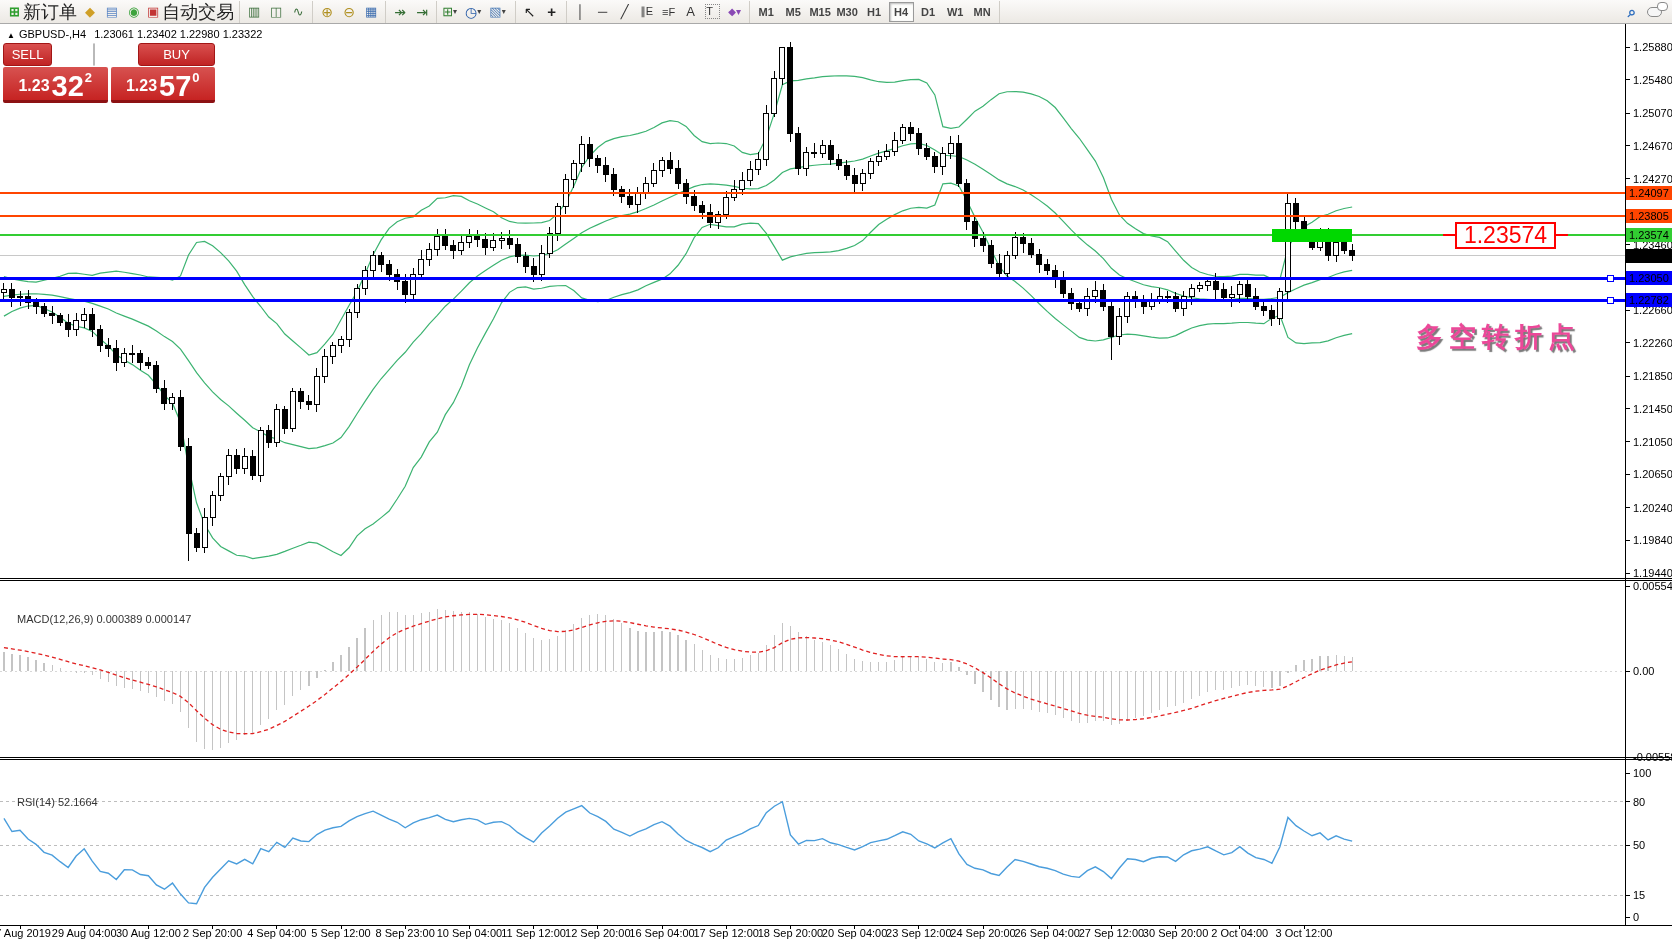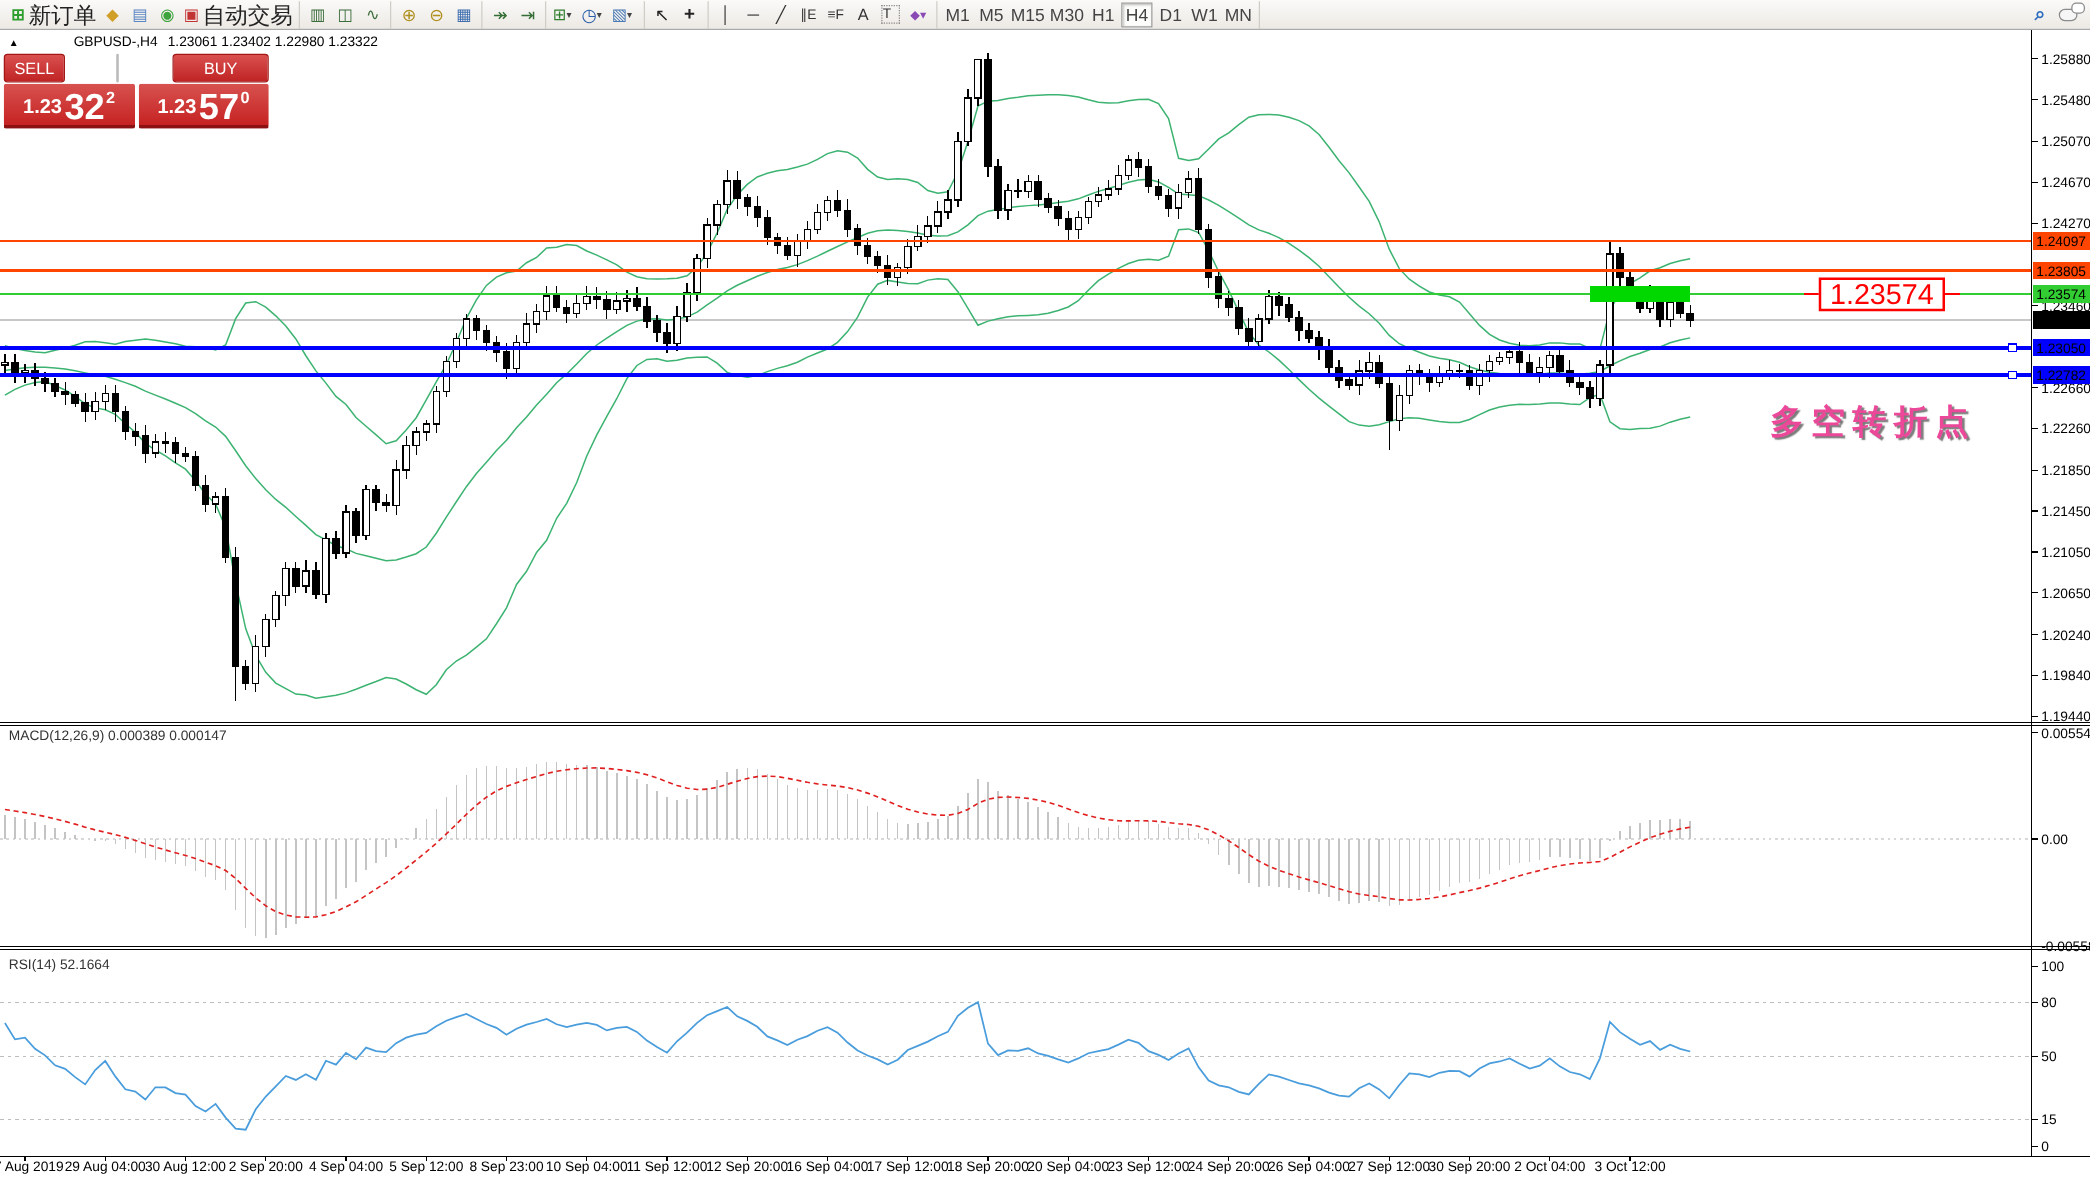--- a/index.html
+++ b/index.html
@@ -28,34 +28,34 @@
   [data-name="templates-icon"]{ color:#4a7ab5; }
   [data-name="cursor-icon"]{ color:#222; font-size:14px; }
   [data-name="crosshair-icon"]{ color:#222; font-size:15px; font-weight:bold; }
   [data-name="vertical-line-icon"],[data-name="horizontal-line-icon"],[data-name="trendline-icon"]{ color:#333; }
   [data-name="equidistant-channel-icon"],[data-name="fibonacci-icon"]{ color:#333; font-size:11px; }
   [data-name="text-icon"]{ color:#333; font-size:13px; }
   [data-name="text-label-icon"]{ color:#333; font-size:11px; border:1px dotted #888; height:15px; min-width:15px; }
   [data-name="arrows-icon"]{ color:#8a4ab5; font-size:10px; }
   [data-name="search-icon"]{ color:#2f6fbf; font-size:15px; font-weight:bold; }
   .tf { display:inline-flex; align-items:center; justify-content:center; min-width:25px; height:20px;
-    margin:0 1px; font-size:14px; font-weight:normal; color:#444; border:1px solid transparent; }
+    margin:0 1px; font-size:11px; font-weight:bold; color:#444; border:1px solid transparent; }
   .tf.on { background:#fdfdfb; border:1px solid #9a9a9a; box-shadow:inset 1px 1px 2px #bbb; }
   .tright { margin-left:auto; display:flex; align-items:center; border-right:none; }
   .chat-bubble { position:relative; width:15px; height:10px; border:1px solid #8a8a8a; border-radius:5px; background:#f6f6f6; }
   .chat-bubble::after { content:""; position:absolute; left:9px; top:-6px; width:9px; height:7px;
     border:1px solid #8a8a8a; border-radius:4px; background:#fff; }
   
   .chart-area { position:absolute; left:0; top:24px; width:1672px; height:918px; background:#fff; }
   svg#csvg { position:absolute; left:0; top:0; }
   svg text { font-family:"Liberation Sans", sans-serif; font-size:11px; fill:#000; }
   .chart-header { position:absolute; left:7px; top:4px; font-size:11px; color:#000; z-index:3; }
   .chart-header .tri { font-size:8px; margin-right:4px; }
-  .chart-header b { font-weight:normal; margin-right:8px;margin-left:40px; }
-  .ind-label { position:absolute; left:7px; font-size:11px; color:#333; z-index:3; }
+  .chart-header b { font-weight:normal; margin-right:8px; }
+  .ind-label { position:absolute; left:17px; font-size:11px; color:#333; z-index:3;margin-top:30px; }
   
   .ocw { position:absolute; left:3px; top:19px; width:212px; z-index:6; font-family:"Liberation Sans",sans-serif; }
   .ocw .row1 { display:flex; height:23px;gap:39px; }
   .btn-red { background:linear-gradient(#d9504f,#c02424); color:#fff; border:1px solid #a21616;
     border-radius:3px; font-size:13px; display:flex; align-items:center; justify-content:center; }
   .sellb { width:51px; } .buyb { width:80px; margin-left:2px; }
   .volwrap { display:flex; flex:1; margin:0 2px; border:1px solid #b9b9b9; border-radius:3px; overflow:hidden; background:#fff; }
   .spin { width:20px; background:linear-gradient(#fcfcfc,#e8e8e8); border:none; font-size:7px; color:#333; cursor:default; }
   .spin.dn { border-right:1px solid #d5d5d5; }
   .vol { flex:1; border:none; outline:none; font-size:14px; text-align:right; padding-right:6px; color:#000; }

